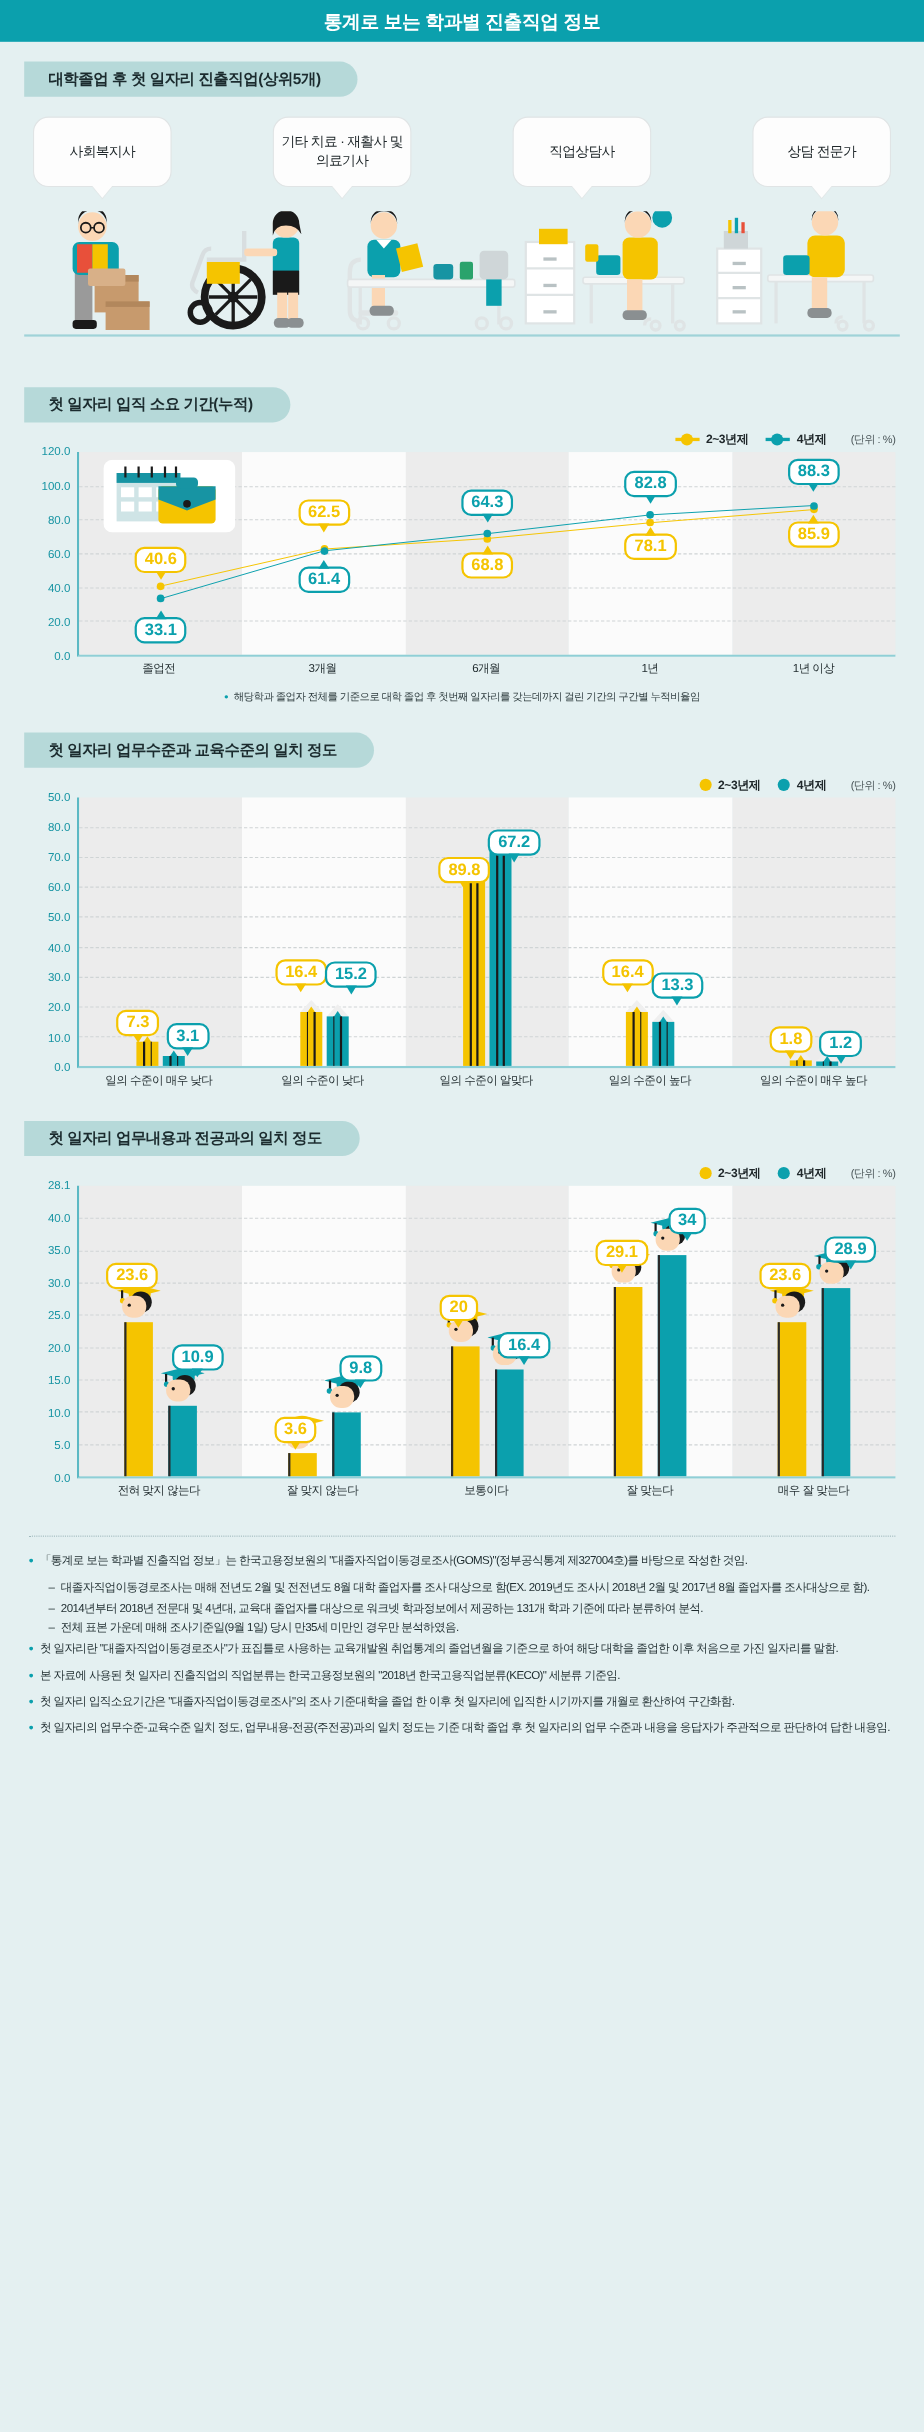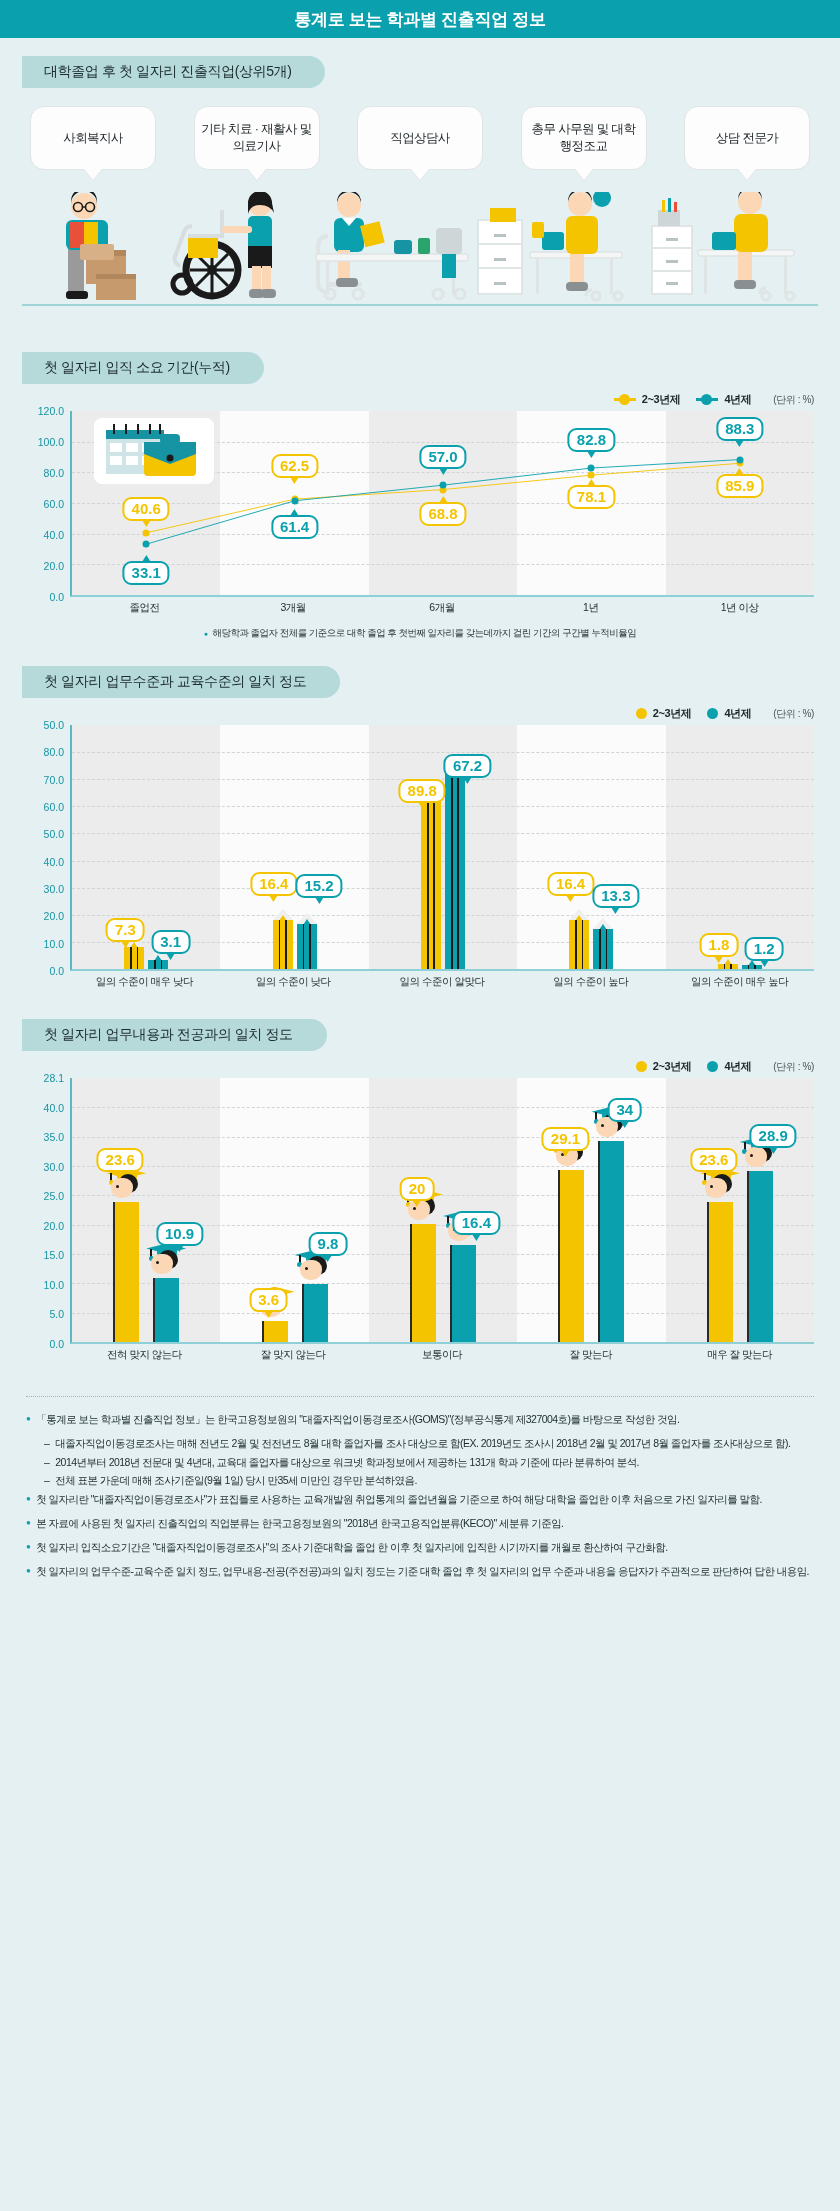--- a/index.html
+++ b/index.html
@@ -30,21 +30,21 @@
     font-weight: bold;
     letter-spacing: -0.3px;
   }
 
   
   .pill {
     display: inline-block;
     background: #b6d9d9;
     color: #1b2b2e;
     font-size: 14px;
-    font-weight: normal;
+    font-weight: bold;
     letter-spacing: -0.4px;
     padding: 7px 34px 7px 22px;
     border-top-right-radius: 18px;
     border-bottom-right-radius: 18px;
     margin-left: 22px;
   }
 
   
   .sec-jobs { padding-top: 18px; padding-bottom: 4px; position: relative; }
   .bubble-row {
@@ -337,23 +337,20 @@
 
     <div class="bubble-row">
       <div class="bubble">
         <span>사회복지사</span>
       </div>
       <div class="bubble">
         <span>기타 치료 · 재활사 및 의료기사</span>
       </div>
       <div class="bubble">
         <span>직업상담사</span>
-      </div>
-      <div class="bubble">
-        <span>총무 사무원 및 대학 행정조교</span>
       </div>
       <div class="bubble">
         <span>상담 전문가</span>
       </div>
     </div>
 
     
     <div class="illus">
       <div class="ground"></div>
 
@@ -559,21 +556,21 @@
         <div class="dot t" style="left:90%; top:26.4%"></div>
 
         <div class="callout" style="left:10%; top:53%">40.6</div>
         <div class="callout" style="left:30%; top:30%">62.5</div>
         <div class="callout up" style="left:50%; top:56%">68.8</div>
         <div class="callout up" style="left:70%; top:47%">78.1</div>
         <div class="callout up" style="left:90%; top:41%">85.9</div>
 
         <div class="callout teal up" style="left:10%; top:88%">33.1</div>
         <div class="callout teal up" style="left:30%; top:63%">61.4</div>
-        <div class="callout teal" style="left:50%; top:25%">57.0</div>
+        <div class="callout teal" style="left:50%; top:25%">64.3</div>
         <div class="callout teal" style="left:70%; top:16%">82.8</div>
         <div class="callout teal" style="left:90%; top:10%">88.3</div>
       </div>
 
       <div class="xlabels">
         <div class="xlabel">졸업전</div>
         <div class="xlabel">3개월</div>
         <div class="xlabel">6개월</div>
         <div class="xlabel">1년</div>
         <div class="xlabel">1년 이상</div>

